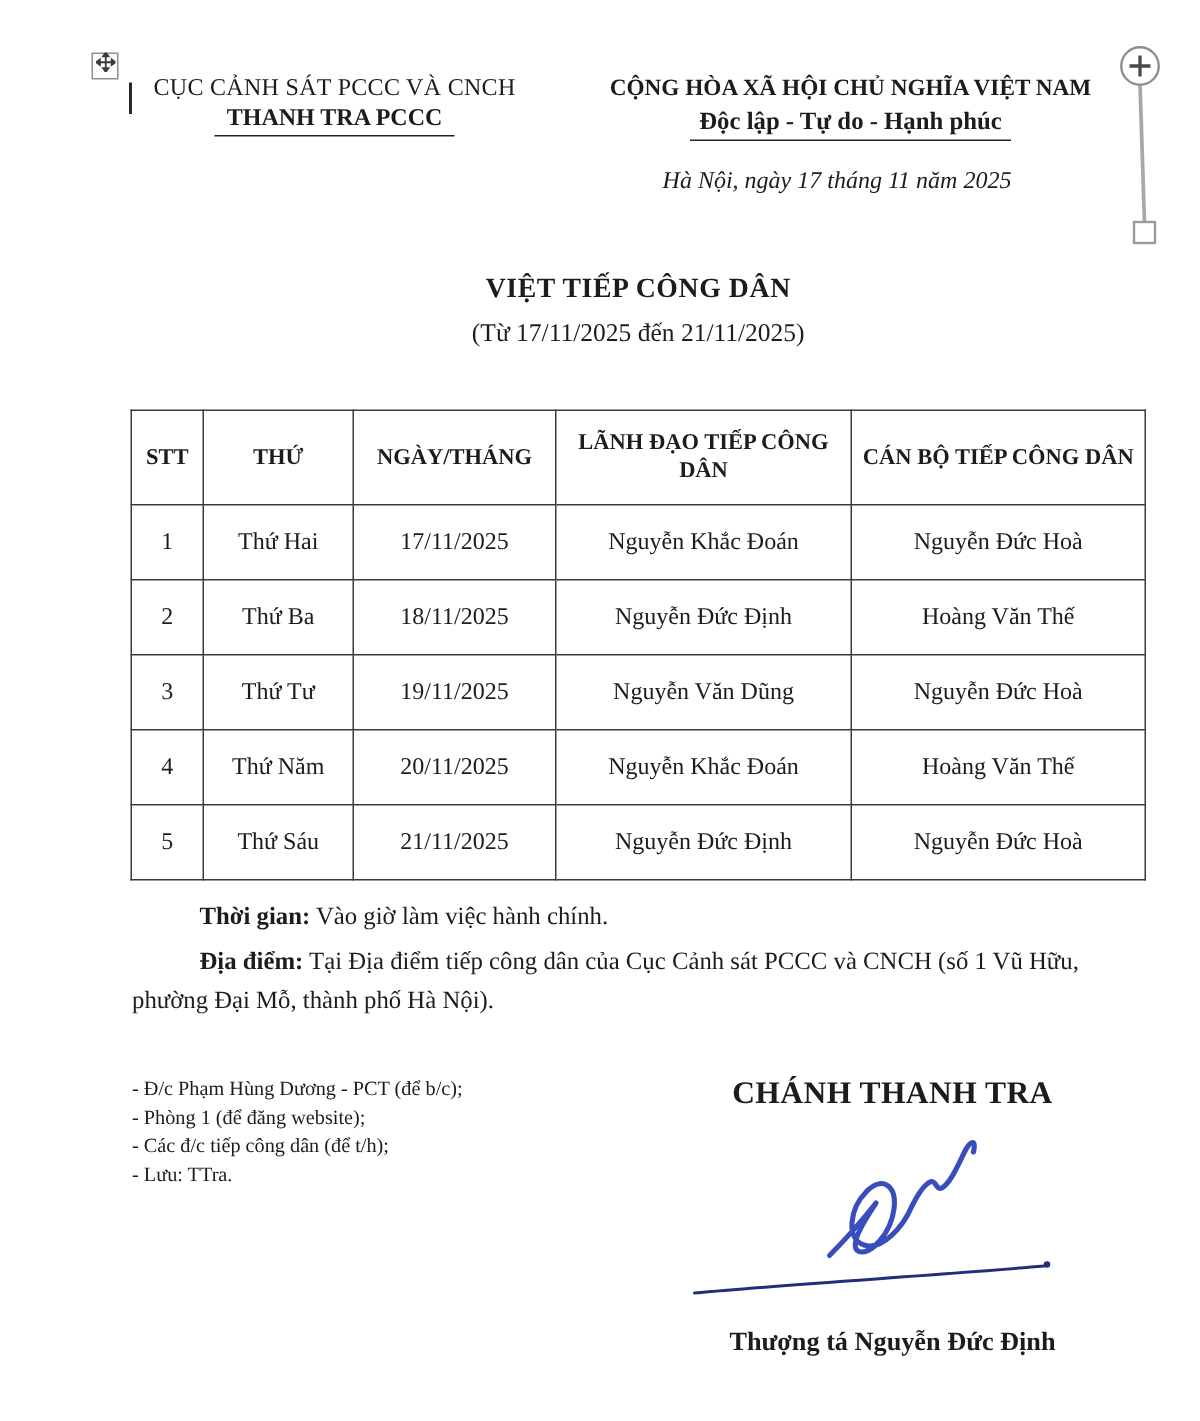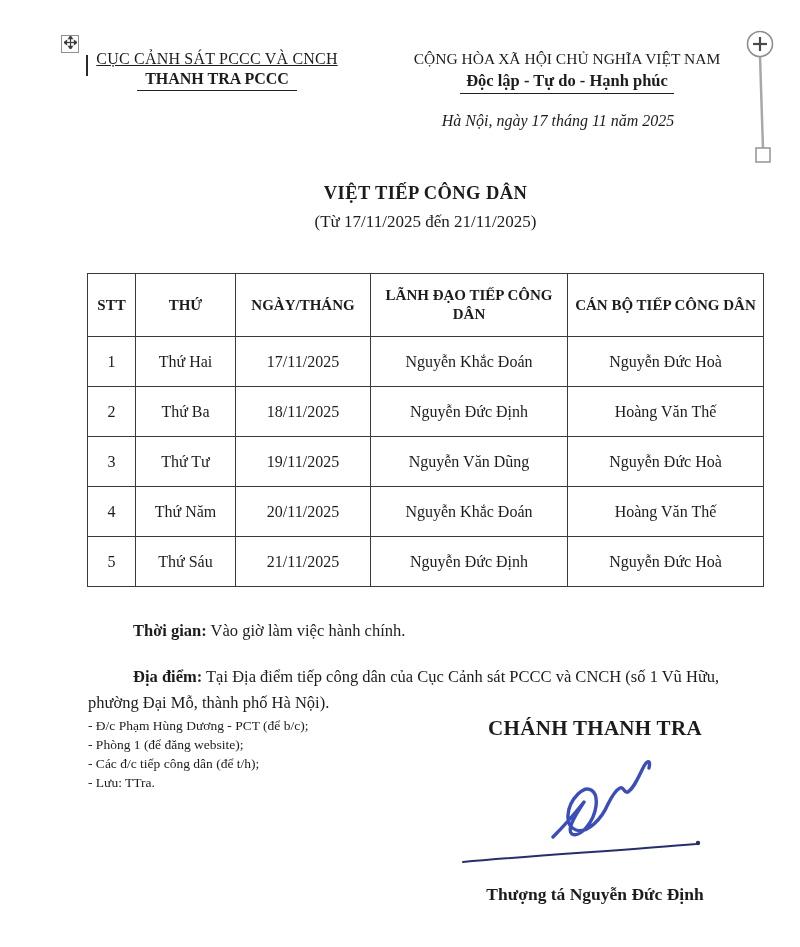--- a/index.html
+++ b/index.html
@@ -8,42 +8,41 @@
     position: relative;
     background: #ffffff;
     font-family: "Liberation Serif", "DejaVu Serif", serif;
     color: #1c1c1c;
     overflow: hidden;
   }
   .abs { position: absolute; }
 
   
   .hdr-left {
-    left: 72px; top: 50px; width: 290px;
+    left: 78px; top: 50px; width: 290px;
     text-align: center;
-    text-decoration: underline;
   }
   .hdr-left .org-parent {
     font-size: 16px; font-weight: 500; letter-spacing: 0.2px;
     white-space: nowrap;
   }
   .hdr-left .org-unit {
     font-size: 16px; font-weight: bold; margin-top: 2px;
     display: inline-block; border-bottom: 1.5px solid #222;
     padding: 0 8px 2px 8px;
   }
   .stray-bar {
     left: 86px; top: 55px; width: 2px; height: 21px; background: #2a2a2a;
   }
   .hdr-right {
     left: 378px; top: 50px; width: 378px;
     text-align: center;
   }
   .hdr-right .national-motto-1 {
-    font-size: 15.5px; font-weight: normal; white-space: nowrap;
+    font-size: 15.5px; font-weight: bold; white-space: nowrap;
   }
   .hdr-right .national-motto-2 {
     font-size: 16.5px; font-weight: bold; margin-top: 3px;
     display: inline-block; border-bottom: 1.5px solid #222;
     padding: 0 6px 2px 6px;
   }
   .dateline {
     left: 378px; top: 112px; width: 360px;
     text-align: center; font-style: italic; font-size: 16px;
   }
@@ -76,21 +75,21 @@
     text-align: center; vertical-align: middle;
     overflow: hidden;
   }
   table.schedule th {
     font-size: 15px; font-weight: bold; height: 63px; line-height: 1.25;
   }
   table.schedule td { font-size: 16px; height: 50px; }
 
   
   .notes { left: 88px; top: 598px; width: 678px; font-size: 16.5px; }
-  .notes p { text-indent: 45px; line-height: 26px; margin-bottom: 4px; margin-top: 20px; }
+  .notes p { text-indent: 45px; line-height: 26px; margin-bottom: 4px; }
   .notes .lbl { font-weight: bold; }
   .notes .phone { font-weight: bold; }
 
   
   .recipients { left: 88px; top: 714px; width: 300px; }
   .recipients .rec-label {
     font-size: 15px; font-weight: bold; font-style: italic;
   }
   .recipients ul { list-style: none; margin-top: 2px; }
   .recipients li { font-size: 13.5px; line-height: 19px; }

